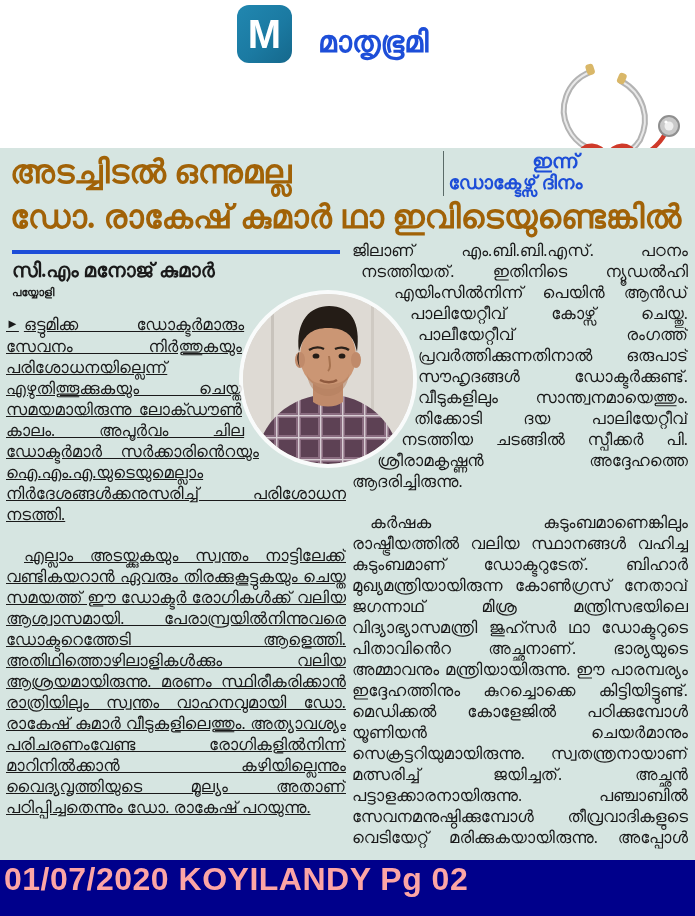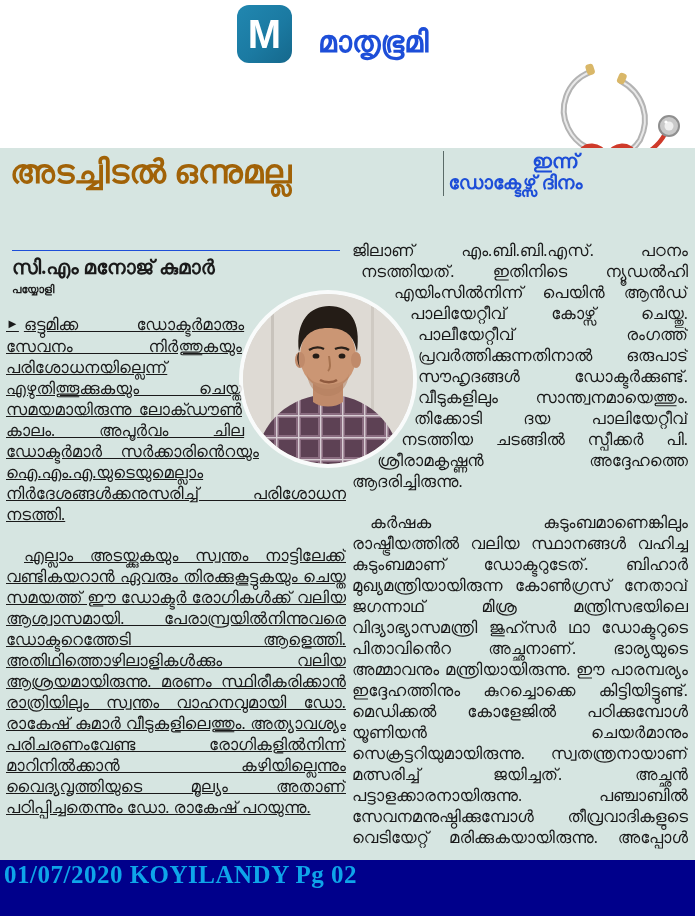--- a/index.html
+++ b/index.html
@@ -49,21 +49,21 @@
   }
   .doctors-day{
     position:absolute;left:448px;top:2px;width:135px;
     color:#1d4ed8;font-weight:bold;line-height:22px;
   }
   .dd1{text-align:right;font-size:20px;padding-right:4px;}
   .dd2{text-align:center;font-size:19px;}
   
   .byline{
     position:absolute;left:12px;top:102px;width:328px;
-    border-top:1px solid #1d4ed8;padding-top:4px;
+    border-top:4px solid #1d4ed8;padding-top:4px;
   }
   .byline .author{font-size:20px;font-weight:bold;line-height:24px;}
   .byline .place{font-size:11px;font-weight:bold;line-height:20px;}
   
   .col{
     position:absolute;
     font-size:16.5px;line-height:21px;text-align:justify;
     overflow:hidden;
   }
   .col p{margin:0;}
@@ -86,22 +86,22 @@
     box-shadow:0 0 0 4px rgba(255,255,255,.85);
     background:#dcd8d2;
   }
   
   .footer-bar{
     position:absolute;left:0;top:860px;width:695px;height:56px;
     background:#00008b;
   }
   .footer-text{
     position:absolute;left:4px;top:1px;
-    font-family:Liberation Serif, serif;font-weight:bold;
-    font-size:25px;color:#0ea5e9;letter-spacing:.5px;
+    font-family:Liberation Sans, sans-serif;font-weight:bold;
+    font-size:32px;color:#fca5a5;letter-spacing:.5px;
   }
 </style>
 </head>
 <body>
 
 <div class="page">
 
   <div class="logo-tile">
     <span>M</span>
   </div>
@@ -130,20 +130,21 @@
       <circle cx="189" cy="66" r="10" fill="#c9c9c9" stroke="#8f8f8f" stroke-width="2"></circle>
       <circle cx="189" cy="66" r="4.5" fill="#efefef"></circle>
       <circle cx="186" cy="62" r="1.6" fill="#ffffff"></circle>
     </svg>
   </div>
 
   <div class="article-bg">
 
     <h1 class="headline">
       <span>അടച്ചിടൽ ഒന്നുമല്ല</span><br>
+      <span>ഡോ. രാകേഷ് കുമാർ ഥാ ഇവിടെയുണ്ടെങ്കിൽ</span>
     </h1>
 
     <div class="vline"></div>
 
     <div class="doctors-day">
       <div class="dd1">ഇന്ന്</div>
       <div class="dd2">ഡോക്ടേഴ്സ് ദിനം</div>
     </div>
 
     <div class="byline">

